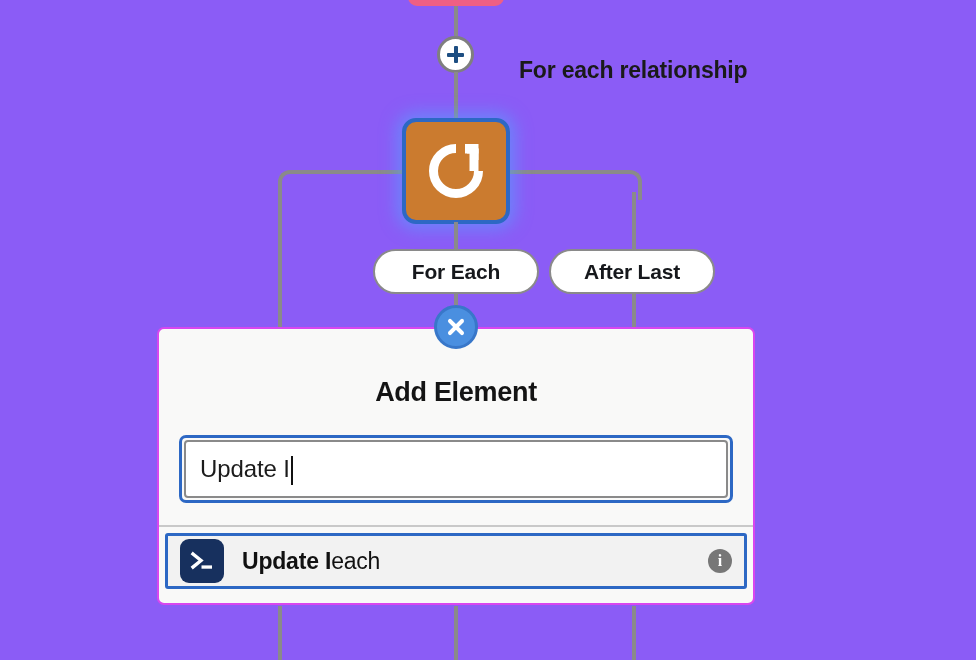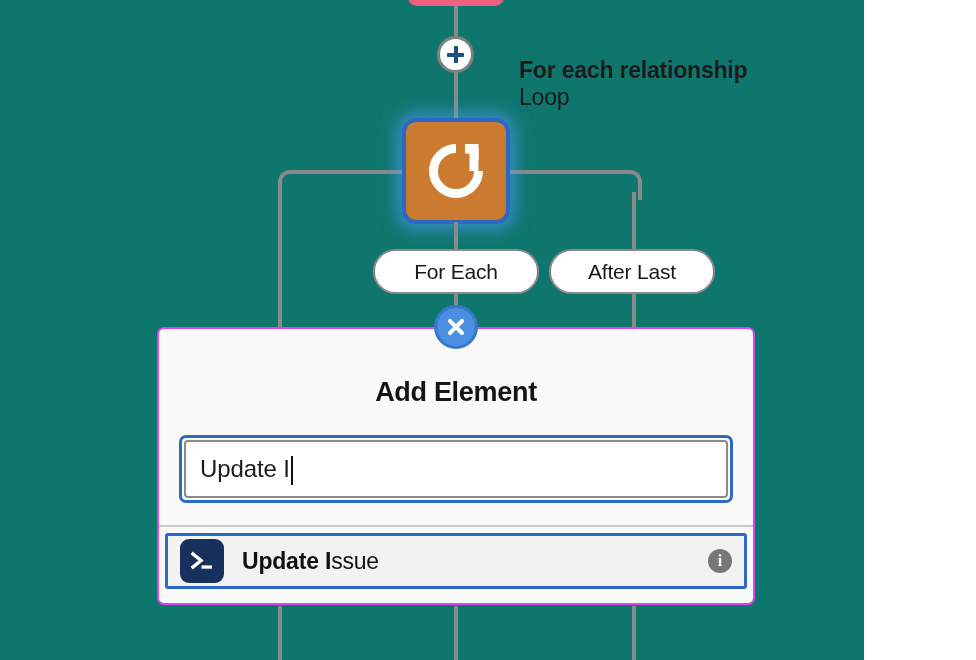--- a/index.html
+++ b/index.html
@@ -6,24 +6,24 @@
     margin: 0;
     padding: 0;
     background: #ffffff;
   }
   body {
     font-family: "Liberation Sans", sans-serif;
     -webkit-font-smoothing: antialiased;
   }
   #canvas {
     position: relative;
-    width: 864px;
+    width: 976px;
     height: 660px;
     overflow: hidden;
-    background: #0f766e;
+    background: #8b5cf6;
   }
 
   
   .vline {
     position: absolute;
     width: 4px;
     background: #8a8a8a;
   }
   .hline {
     position: absolute;
@@ -124,21 +124,21 @@
     position: absolute;
     height: 45px;
     box-sizing: border-box;
     background: #ffffff;
     border: 2px solid #8a8a8a;
     border-radius: 23px;
     display: flex;
     align-items: center;
     justify-content: center;
     font-size: 21px;
-    font-weight: normal;
+    font-weight: bold;
     color: #16181c;
     letter-spacing: -0.2px;
   }
 
   
   .close-btn {
     position: absolute;
     left: 434px;
     top: 305px;
     width: 44px;
@@ -299,21 +299,20 @@
         <path d="M33 10.5 A22.5 22.5 0 1 0 55.5 33" fill="none" stroke="#ffffff" stroke-width="9" stroke-linecap="butt"></path>
         <path d="M44 10.5 L55.5 10.5 L55.5 22 L50.5 22 L50.5 15.5 L44 15.5 Z" fill="#ffffff"></path>
         <path d="M55.5 10.5 L55.5 33 L46.5 33 L46.5 10.5 Z" fill="#ffffff"></path>
         <path d="M42 15.5 L55.5 15.5 L55.5 6 L42 6 Z" fill="#ffffff"></path>
       </svg>
     </span>
   </div>
 
   <div class="node-caption">
     <div class="title">For each relationship</div>
-    <div class="subtitle">Loop</div>
   </div>
 
   <div class="vline" style="left:454px; top:222px; height:28px;"></div>
 
   <div class="pill" style="left:373px; top:249px; width:166px;">For Each</div>
   <div class="pill" style="left:549px; top:249px; width:166px;text-align:right;">After Last</div>
 
   <div class="vline" style="left:454px; top:294px; height:40px;"></div>
   <div class="vline" style="left:632px; top:294px; height:40px;"></div>
 
@@ -338,19 +337,19 @@
     <div class="panel-divider"></div>
 
     <div class="results">
       <div class="result-row">
         <span class="term-icon">
           <svg width="30" height="30" viewBox="0 0 30 30" aria-hidden="true">
             <path d="M6 8 L14 14.5 L6 21" fill="none" stroke="#ffffff" stroke-width="3.4" stroke-linecap="square" stroke-linejoin="miter"></path>
             <rect x="14.5" y="19.4" width="10.5" height="3.3" fill="#ffffff"></rect>
           </svg>
         </span>
-        <span class="result-label"><span class="match">Update I</span><span class="rest">ssue</span></span>
+        <span class="result-label"><span class="match">Update I</span><span class="rest">each</span></span>
         <span class="info-icon">i</span>
       </div>
     </div>
   </div>
 
 </div>
 
 </body></html>

